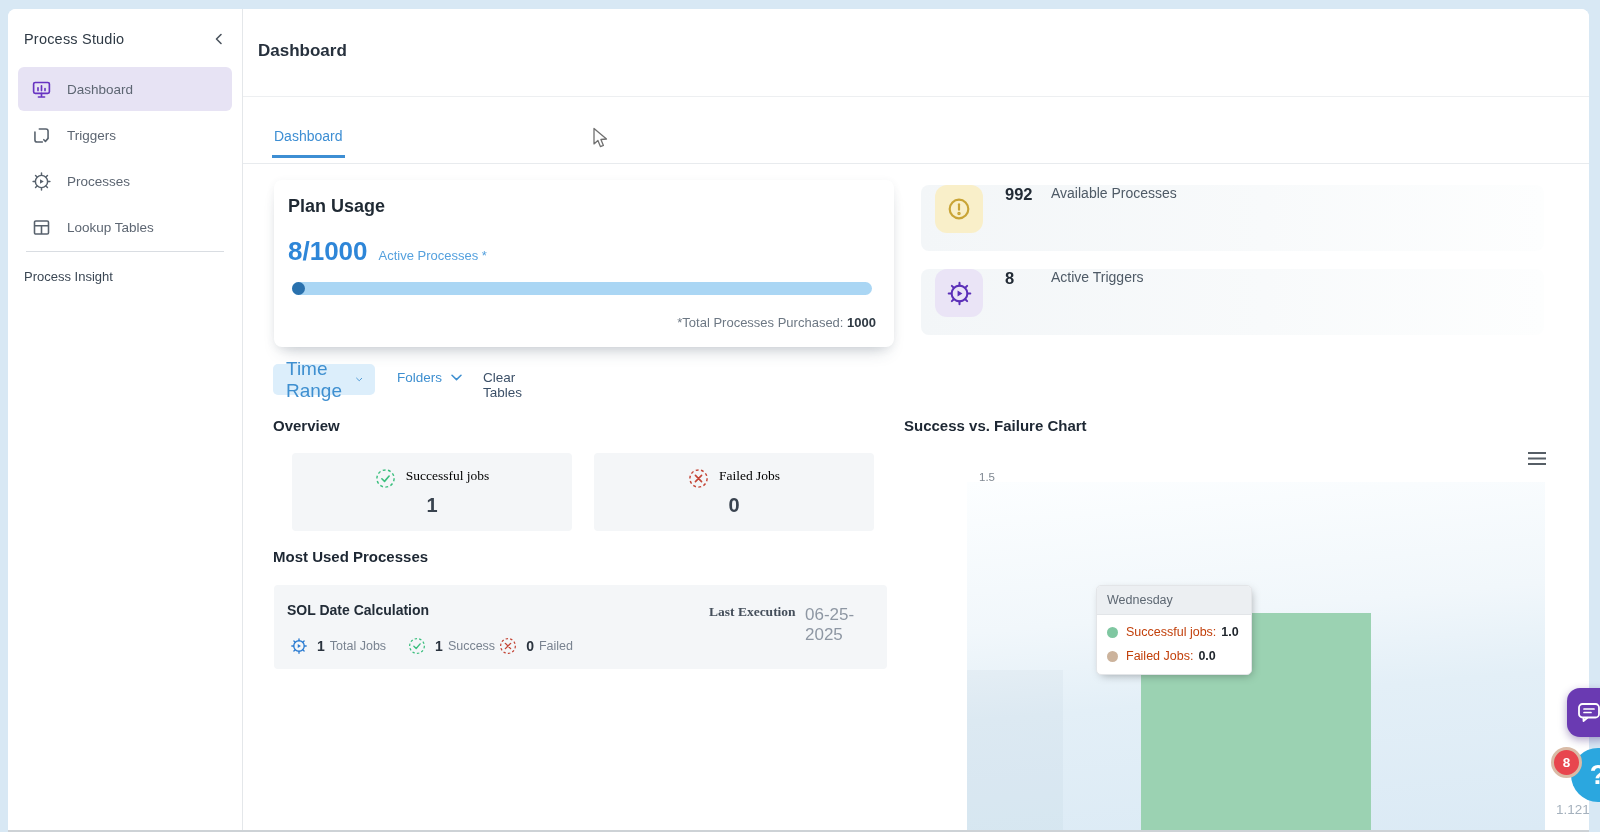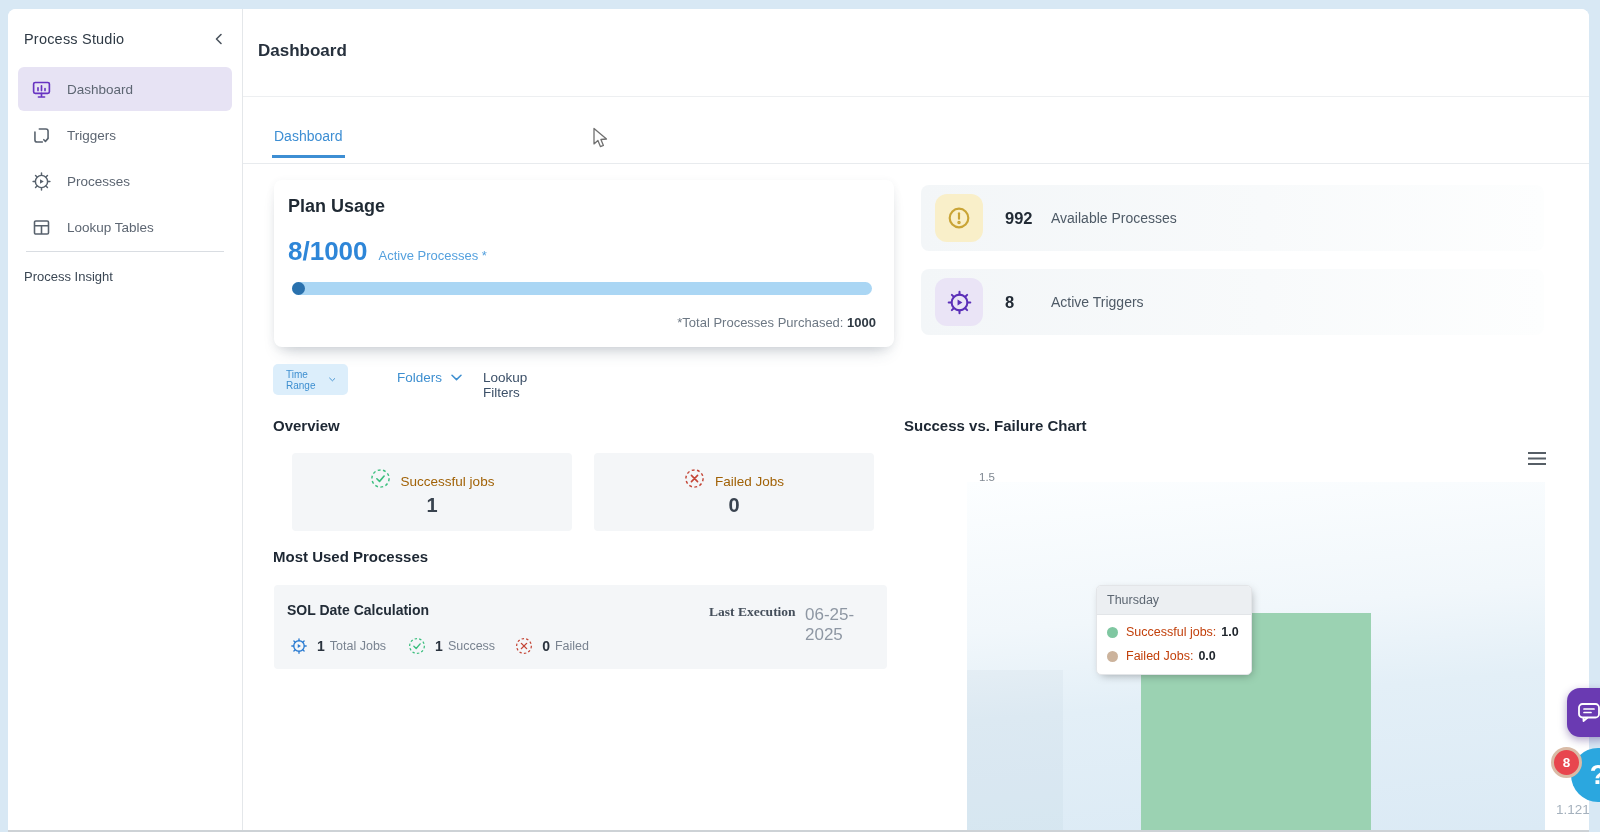--- a/index.html
+++ b/index.html
@@ -41,57 +41,57 @@
   .plan-usage .big { font-size:26px; font-weight:700; color:#2e86d8; }
   .plan-usage .sub { font-size:13px; color:#55a1de; }
   .progress { position:absolute; left:18px; top:102px; right:22px; height:13px; border-radius:7px; background:#aad6f4; }
   .progress-lead { position:absolute; left:0; top:0; width:13px; height:13px; border-radius:7px; background:#2a71ad; }
   .plan-footnote { position:absolute; right:18px; top:135px; font-size:13px; color:#6d7884; }
   .plan-footnote b { color:#2f3943; }
 
   
   .sum-row { position:absolute; left:678px; width:623px; height:66px; border-radius:8px;
              background:linear-gradient(90deg,#f3f6f8 0%,#f8fafb 55%,#fdfefe 100%);
-             display:flex; align-items:center; }
+             display:flex; }
   .sum-row.r1 { top:176px; } .sum-row.r2 { top:260px; }
   .sum-icon { width:48px; height:48px; border-radius:12px; margin-left:14px; flex:none;
               display:flex; align-items:center; justify-content:center; }
   .sum-icon.yellow { background:#f9efc9; color:#c9a436; }
   .sum-icon.purple { background:#eae4f6; color:#5b2fb8; }
   .sum-value { margin-left:22px; min-width:40px; font-size:16.5px; font-weight:700; color:#222b35; }
   .sum-label { margin-left:6px; font-size:14px; color:#4e5a66; }
 
   
   .filters { position:absolute; left:30px; top:355px; height:32px; }
   .chip { position:absolute; left:0; top:0; height:31px; padding:0 13px; background:#dceefb; border-radius:5px;
-          color:#3e8fd0; font-size:10px; display:inline-flex; align-items:center; gap:9px; cursor:pointer; }
+          color:#3e8fd0; font-size:19px; display:inline-flex; align-items:center; gap:9px; cursor:pointer; }
   .folders-btn { position:absolute; left:124px; top:6px; color:#3e8fd0; font-size:13.5px;
                  display:inline-flex; align-items:center; gap:9px; cursor:pointer; }
   .clear-btn { position:absolute; left:210px; top:6px; color:#3c5068; font-size:13.5px; font-weight:500; cursor:pointer; }
 
   .sec-title { position:absolute; font-size:15px; font-weight:700; color:#1d2733; }
 
   
   .ov-card { position:absolute; top:444px; width:280px; height:78px; background:#f4f6f8; border-radius:4px;
              display:flex; flex-direction:column; align-items:center; justify-content:center; gap:5px; }
-  .ov-row { display:flex; align-items:flex-end; gap:10px; font-size:13.5px; color:#a16207; }
+  .ov-row { display:flex; align-items:flex-start; gap:10px; font-size:13.5px; color:#000000;font-family:Liberation Serif, serif; }
   .ov-value { font-size:20px; font-weight:700; color:#39434f; }
 
   .dashed-ic { flex:none; display:flex; }
 
   
   .proc-card { position:absolute; left:31px; top:576px; width:613px; height:84px; background:#f4f6f8; border-radius:4px; }
   .proc-name { position:absolute; left:13px; top:17px; font-size:14px; font-weight:700; color:#222c37; }
   .proc-exec-label { position:absolute; left:435px; top:19px; font-size:13.5px; font-weight:700; color:#454f5b;font-family:Liberation Serif, serif; }
   .proc-exec-date { position:absolute; left:531px; top:20px; font-size:17px; color:#8e97a3; }
   .proc-stats { position:absolute; left:16px; top:52px; display:flex; align-items:center; }
   .proc-stats .ic { display:flex; margin-right:9px; }
   .proc-stats .v { font-size:14px; font-weight:700; color:#2a333e; margin-right:5px; }
   .proc-stats .l { font-size:12.5px; color:#798390; }
-  .proc-stats .l.g1 { margin-right:22px; } .proc-stats .l.g2 { margin-right:20px; }
+  .proc-stats .l.g1 { margin-right:22px; } .proc-stats .l.g2 { margin-right:4px; }
 
   
   .chart-menu { position:absolute; left:1284px; top:442px; cursor:pointer; display:flex; }
   .ytick { position:absolute; left:712px; width:40px; text-align:right; font-size:11.5px; color:#7e8791; }
   .plot { position:absolute; left:724px; top:473px; width:578px; bottom:0;
           background:linear-gradient(175deg,#fcfeff 0%,#f1f7fb 38%,#e3eff7 60%,#dbeaf5 100%); }
   .hover-band { position:absolute; left:0; top:188px; width:96px; bottom:0; background:rgba(100,130,160,.05); }
   .bar { position:absolute; left:174px; width:230px; top:131px; bottom:0; background:#9bd2b2; }
   .tooltip { position:absolute; left:853px; top:576px; width:156px; background:#fff; border:1px solid #e3e5e8;
              border-radius:5px; box-shadow:2px 3px 10px -3px rgba(0,0,0,.35); z-index:10; padding-bottom:11px; }
@@ -236,21 +236,21 @@
         <svg width="11" height="7" viewBox="0 0 11 7">
             <polyline points="1,1.2 5.5,5.6 10,1.2" fill="none" stroke="currentColor" stroke-width="1.5" stroke-linecap="round" stroke-linejoin="round"></polyline>
           </svg>
       </span>
       <span class="folders-btn">
         <span>Folders</span>
         <svg width="11" height="7" viewBox="0 0 11 7">
             <polyline points="1,1.2 5.5,5.6 10,1.2" fill="none" stroke="currentColor" stroke-width="1.5" stroke-linecap="round" stroke-linejoin="round"></polyline>
           </svg>
       </span>
-      <span class="clear-btn">Lookup Filters</span>
+      <span class="clear-btn">Clear Tables</span>
     </div>
 
     <h2 class="sec-title" style="left:30px; top:408px;">Overview</h2>
 
     <div class="ov-card" style="left:49px;">
       <div class="ov-row">
         <span class="dashed-ic">
           <svg width="21" height="21" viewBox="0 0 22 22">
               <circle cx="11" cy="11" r="9" fill="none" stroke="#3bbf7e" stroke-width="1.5" stroke-dasharray="3 2.6"></circle>
               <polyline points="7.2,11.3 10,14 14.8,8.4" fill="none" stroke="#3bbf7e" stroke-width="1.7" stroke-linecap="round" stroke-linejoin="round"></polyline>
@@ -319,21 +319,21 @@
     <span class="ytick" style="top:462px;">1.5</span>
     <span class="ytick" style="top:594px;">1.0</span>
     <span class="ytick" style="top:727px;">0.5</span>
 
     <div class="plot">
       <div class="hover-band"></div>
       <div class="bar"></div>
     </div>
 
     <div class="tooltip">
-      <div class="tt-header">Thursday</div>
+      <div class="tt-header">Wednesday</div>
       <div class="tt-row">
         <span class="tt-dot ok"></span>
         <span class="tt-label">Successful jobs:</span>
         <span class="tt-value">1.0</span>
       </div>
       <div class="tt-row">
         <span class="tt-dot fail"></span>
         <span class="tt-label">Failed Jobs:</span>
         <span class="tt-value">0.0</span>
       </div>

